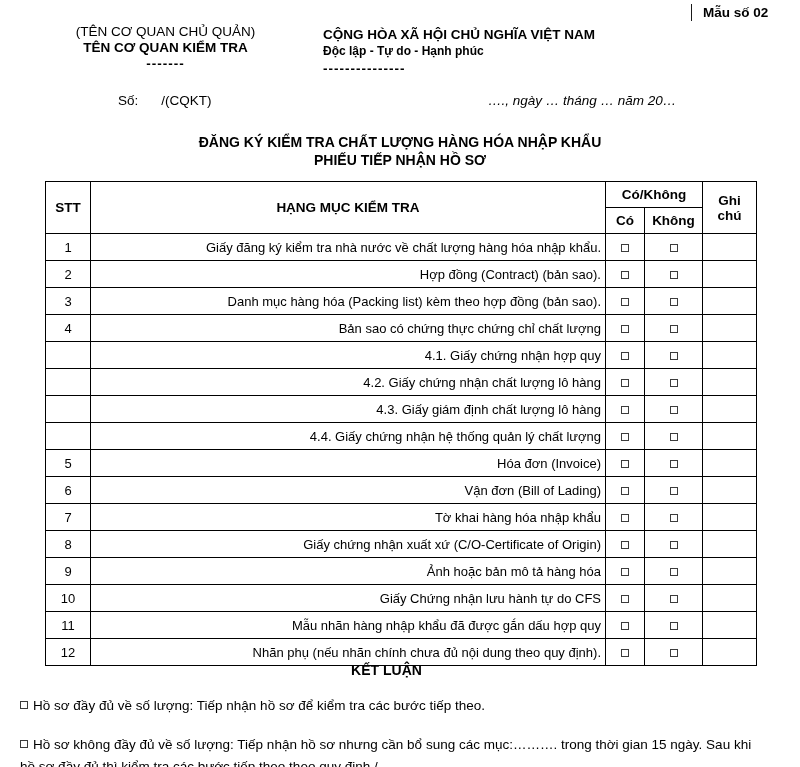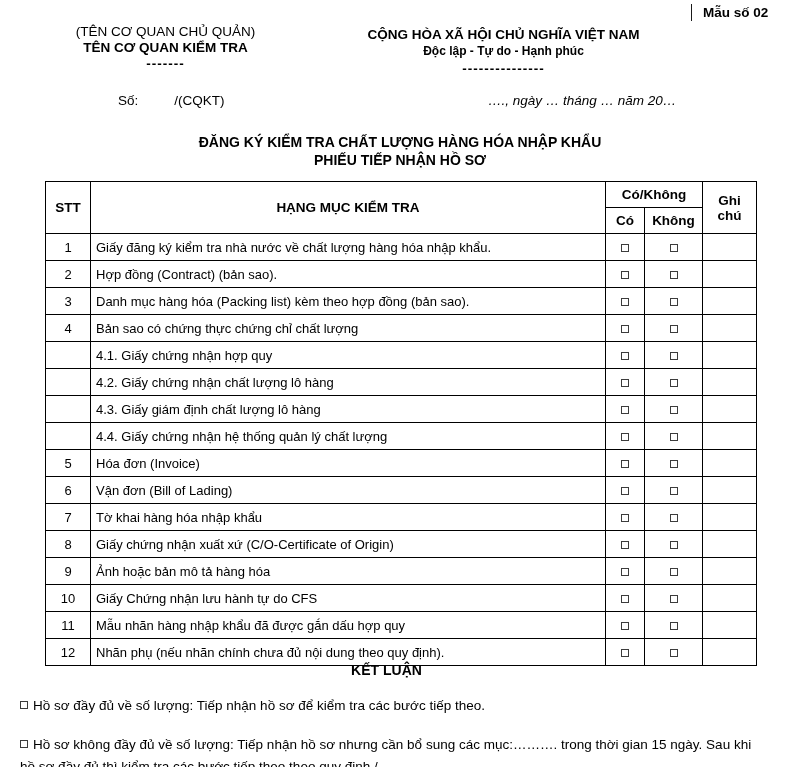--- a/index.html
+++ b/index.html
@@ -23,29 +23,29 @@
   
   .hdr-left {
     position: absolute; top: 24px; left: 38px; width: 255px;
     text-align: center; font-size: 13.5px; line-height: 16px;
   }
   .hdr-left .l1 { font-weight: normal; }
   .hdr-left .l2 { font-weight: bold; }
   .hdr-left .dash { font-weight: bold; letter-spacing: 1px; }
 
   .hdr-right {
-    position: absolute; top: 26px; left: 331px; width: 345px;
-    text-align: center; font-size: 13.5px; line-height: 17px;
+    position: absolute; top: 26px; left: 323px; width: 345px;
+    font-size: 13.5px; line-height: 17px;
   }
   .hdr-right .l1 { font-weight: bold; }
   .hdr-right .l2 { font-weight: bold; font-size: 12px; }
   .hdr-right .dash { font-weight: bold; letter-spacing: 1px; }
 
   .so-line { position: absolute; top: 93px; left: 118px; font-size: 13.5px; }
-  .so-line .val { margin-left: 36px; }
+  .so-line .val { margin-left: 23px; }
 
   .date-line {
     position: absolute; top: 93px; left: 488px;
     font-style: italic; font-size: 13.5px;
   }
 
   
   .doc-title {
     position: absolute; top: 134px; left: 0; width: 800px;
     text-align: center; font-weight: bold; font-size: 14px; line-height: 17.5px;
@@ -56,21 +56,21 @@
   table { border-collapse: collapse; table-layout: fixed; width: 711px; }
   th, td { border: 1px solid #000; padding: 0 4px; overflow: hidden; }
   th {
     font-size: 13.5px; font-weight: bold; text-align: center;
     vertical-align: middle; padding: 0 5px;
   }
   thead tr { height: 26px; }
   tbody tr { height: 27px; }
   td { font-size: 13px; vertical-align: middle; }
   td.c-stt { text-align: center; }
-  td.c-item { text-align: left; padding-left: 5px; white-space: nowrap; }
+  td.c-item { text-align: right; padding-left: 5px; white-space: nowrap; }
   td.c-yes, td.c-no { text-align: center; }
   td.c-note {}
   .col-stt  { width: 45px; }
   .col-item { width: 515px; }
   .col-yes  { width: 39px; }
   .col-no   { width: 58px; }
   .col-note { width: 54px; }
 
   .cbx {
     display: inline-block; width: 8px; height: 8px;

